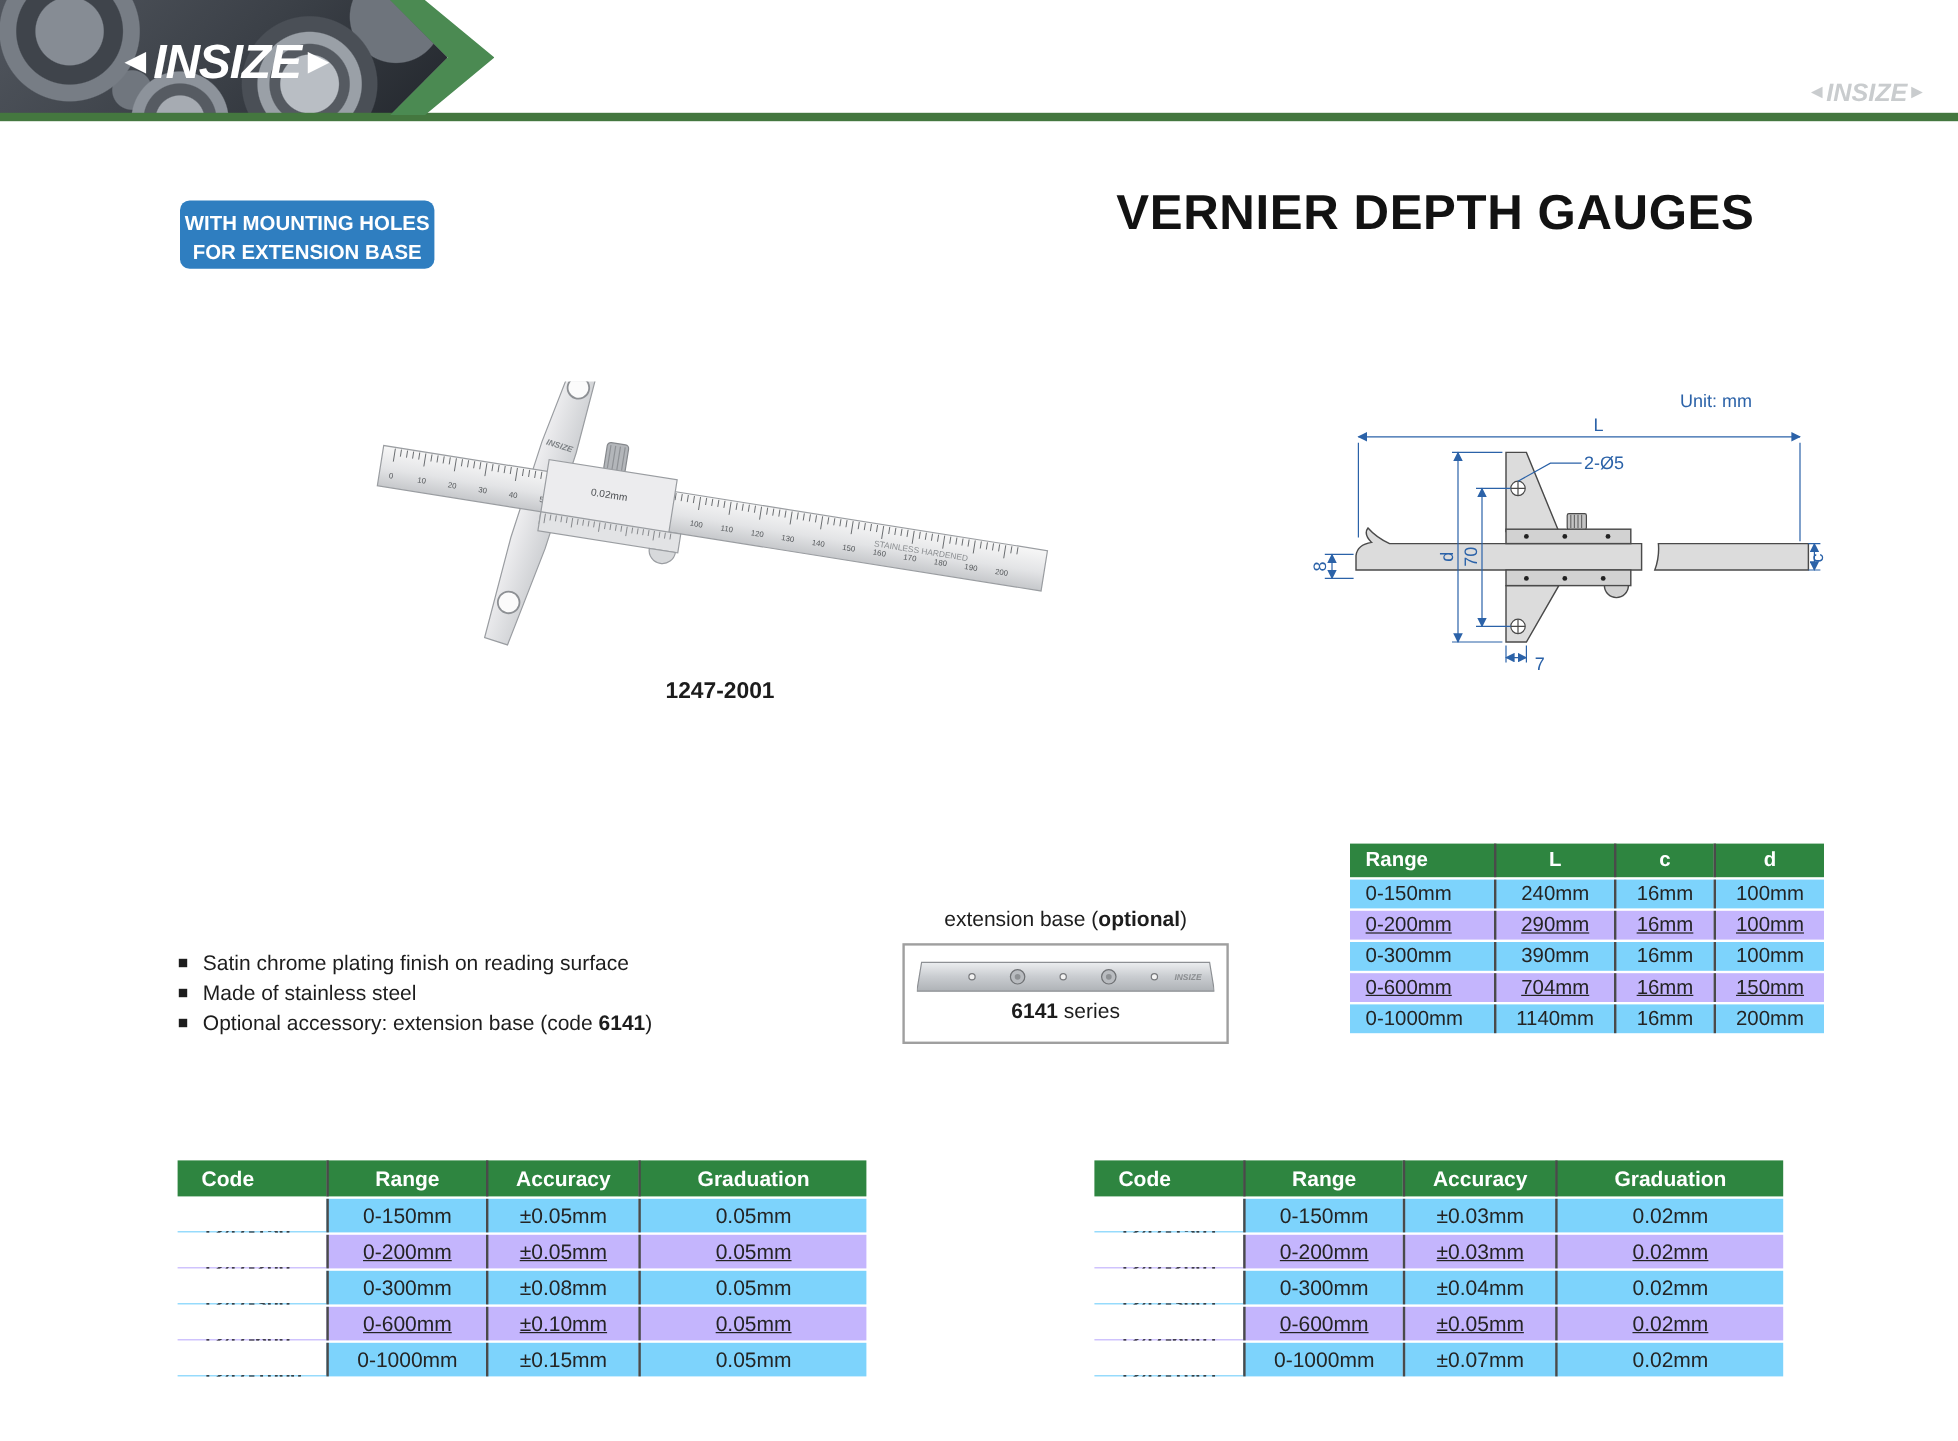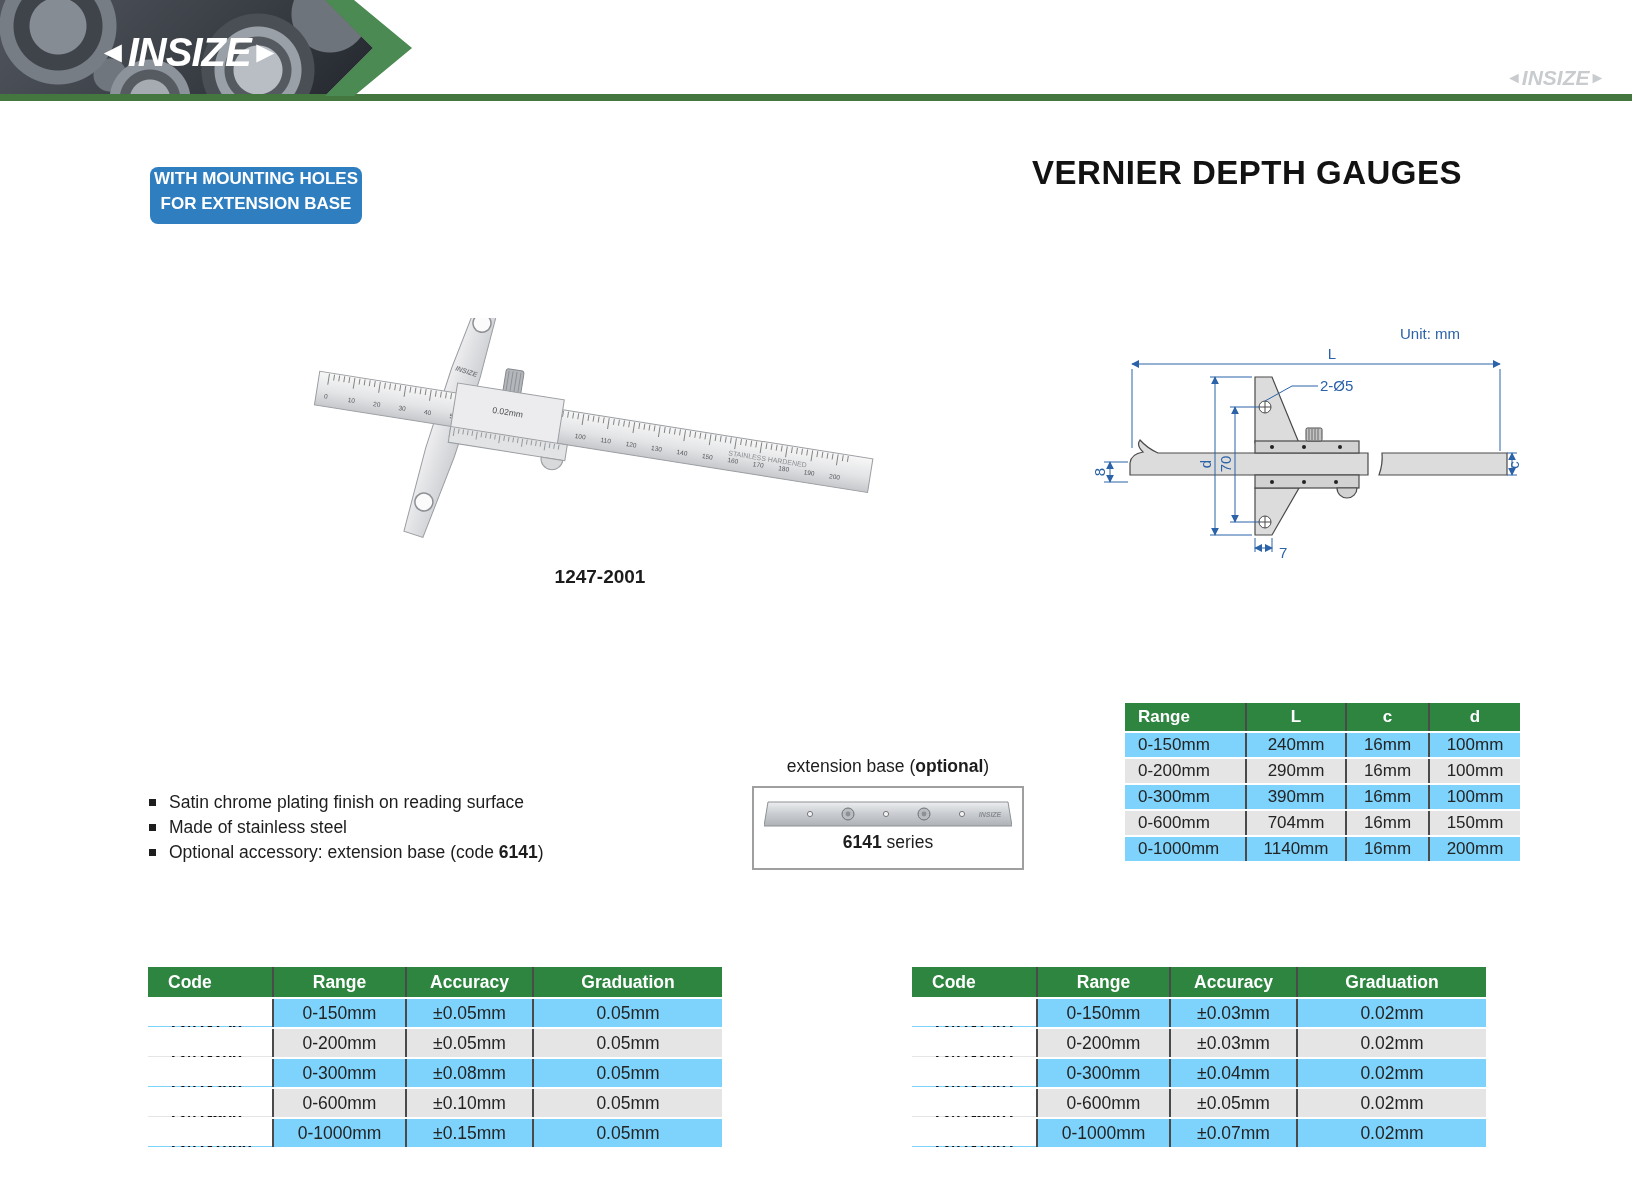--- a/index.html
+++ b/index.html
@@ -36,25 +36,25 @@
   .watermark{
     position:absolute; left:1506px; top:66px; z-index:1;
     color:#c9ccce; font-style:italic; font-weight:900; font-size:21px; white-space:nowrap;
   }
   .watermark .arr{ font-size:16px; font-style:normal; vertical-align:2px; }
 
   
   .badge{
     position:absolute; left:150px; top:167px; width:212px; height:57px;
     background:#2f7ec0; border-radius:8px; color:#fff; font-weight:bold;
-    font-size:17px; line-height:1.45; display:flex; align-items:flex-start; justify-content:center;
+    font-size:17px; line-height:1.45; display:flex; align-items:flex-end; justify-content:center;
     text-align:center;
   }
   .page-title{
-    position:absolute; right:170px; top:154px; font-size:33px; font-weight:800;
+    position:absolute; right:170px; top:154px; font-size:41px; font-weight:800;
     color:#121212; letter-spacing:0.5px; white-space:nowrap;
   }
 
   
   .product-wrap{ position:absolute; left:300px; top:318px; width:600px; height:250px; }
   .product-caption{
     position:absolute; left:480px; top:566px; width:240px; text-align:center;
     font-size:19px; font-weight:bold; color:#1c1c1c;
   }
 
@@ -86,21 +86,21 @@
   .dtable{ position:absolute; }
   .t-row{ display:flex; }
   .t-row + .t-row{ border-top:2px solid #ffffff; }
   .t-cell{
     display:flex; align-items:center; justify-content:center;
     color:#242424; overflow:hidden; white-space:nowrap;
   }
   .t-cell + .t-cell{ border-left:2px solid #4a4a4a; }
   .t-head .t-cell{ background:#2e8540; color:#ffffff; font-weight:bold; }
   .t-row.dark .t-cell{ background:#7dd3fc;text-align:center; }
-  .t-row.light .t-cell{ background:#e5e5e5; }
+  .t-row.light .t-cell{ background:#c4b5fd;text-decoration:underline; }
   .t-cell.c0{ justify-content:flex-start; }
 
   
   .dims-table{ left:1125px; top:703px; font-size:17px; }
   .dims-table .t-row{ height:26px; }
   .dims-table .t-head{ height:28px; }
   .dims-table .c0{ width:120px; padding-left:13px; }
   .dims-table .c1{ width:100px; }
   .dims-table .c2{ width:83px; }
   .dims-table .c3{ width:92px; }

